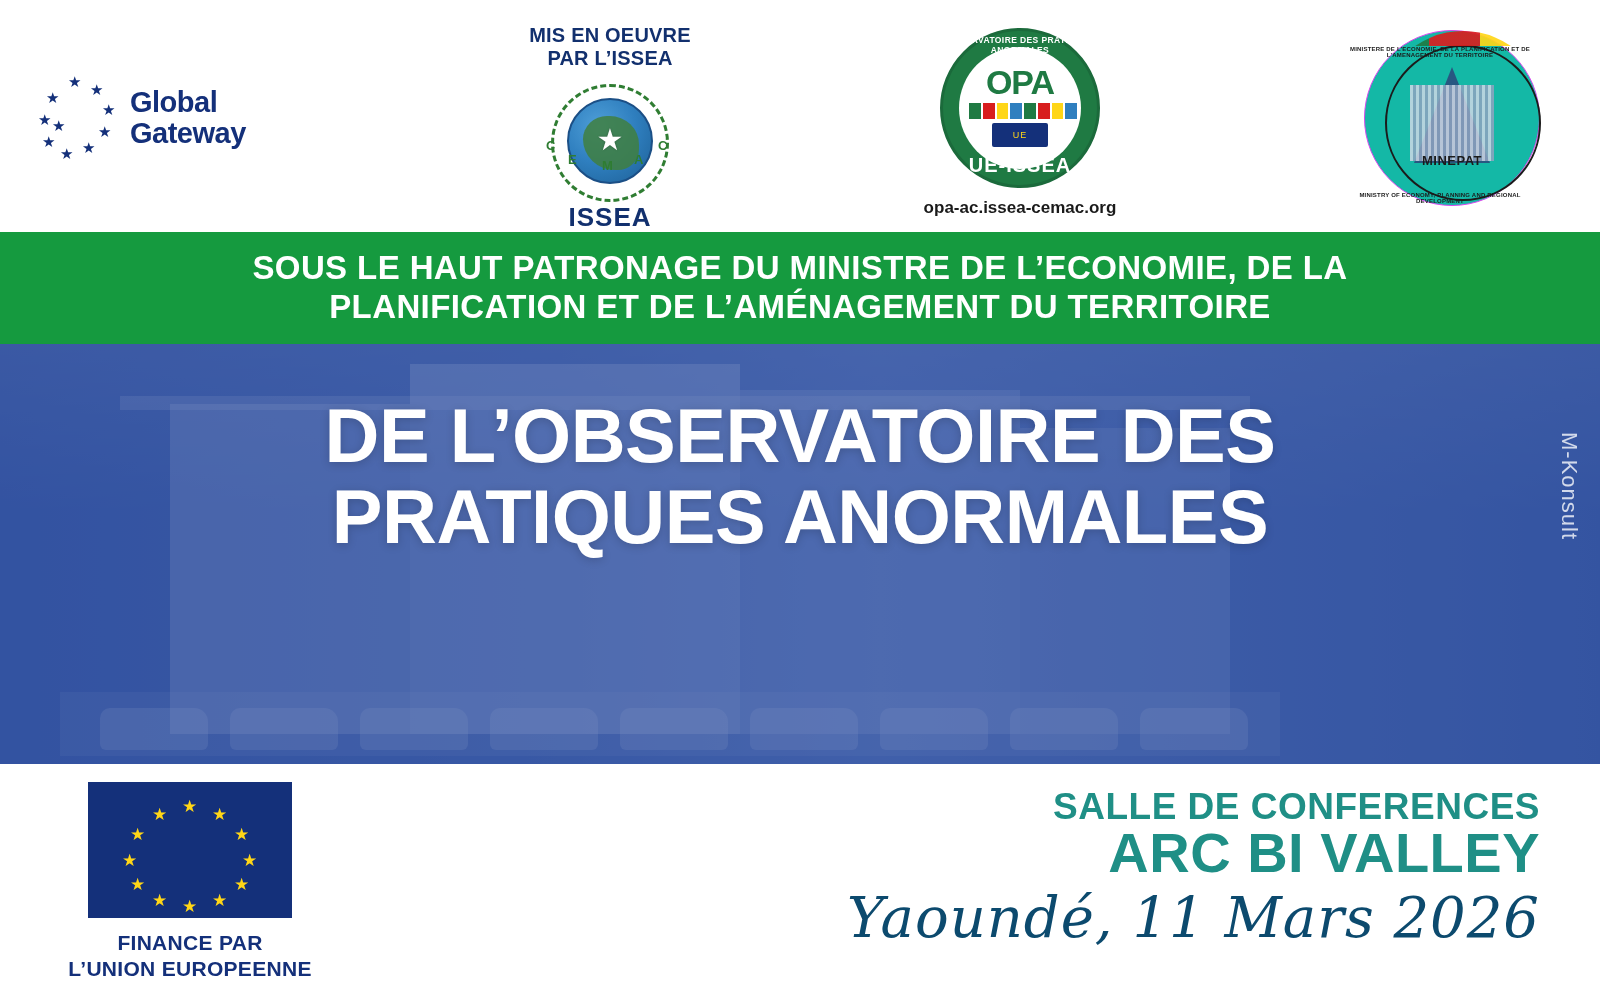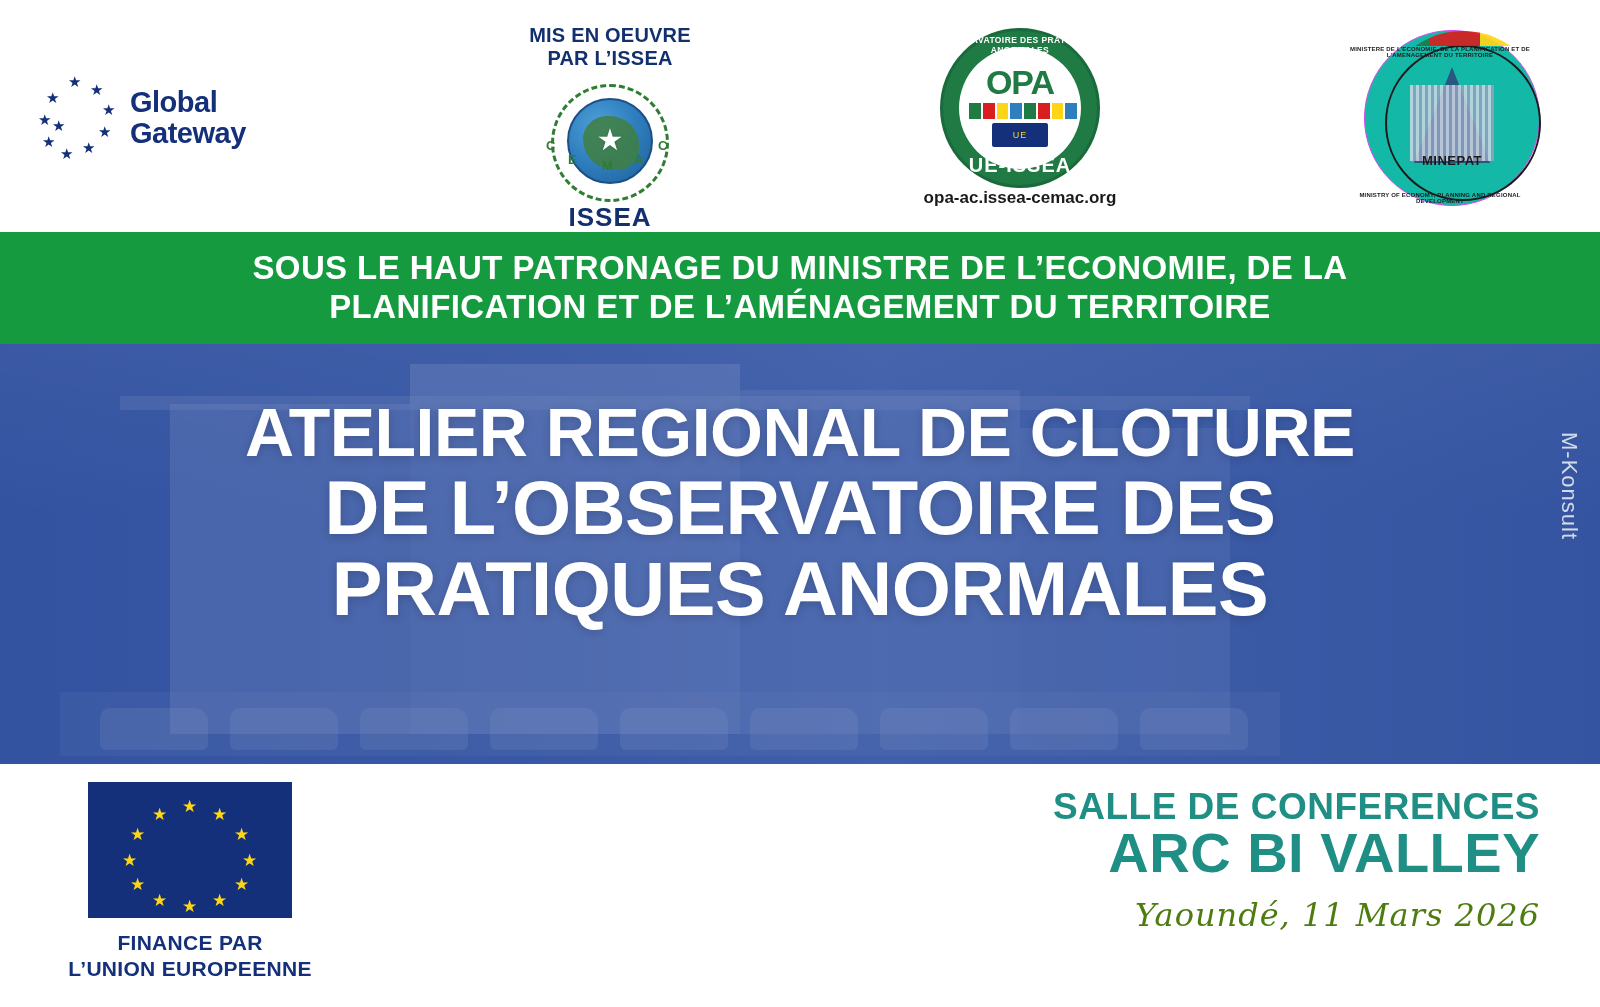--- a/index.html
+++ b/index.html
@@ -116,21 +116,21 @@
     position: absolute; left: 50%; top: 76px; transform: translateX(-50%);
     width: 56px; height: 24px; background: #14307a; border-radius: 2px;
     color: #ffd617; font-size: 9px; text-align: center; line-height: 24px;
     letter-spacing: 1px;
   }
   .opa-sub {
     position: absolute; left: 0; bottom: 8px; width: 100%; text-align: center;
     color: #ffffff; font-weight: bold; font-size: 20px; letter-spacing: 1px;
   }
   .opa-url {
-    margin-top: 0; color: #1a1a1a; font-weight: bold; font-size: 17px;
+    margin-top: 10px; color: #1a1a1a; font-weight: bold; font-size: 17px;
   }
 
   
   .minepat-block {
     position: absolute; left: 1340px; top: 26px; width: 200px; height: 190px;
   }
   .minepat-ring {
     position: absolute; left: 24px; top: 4px;
     width: 176px; height: 176px; border-radius: 50%;
     background: #14b8a6;
@@ -257,22 +257,22 @@
     position: absolute; right: 60px; top: 22px; text-align: right;
   }
   .venue-l1 {
     color: #1f8f86; font-weight: bold; font-size: 37px; letter-spacing: .5px;
   }
   .venue-l2 {
     color: #1f8f86; font-weight: bold; font-size: 56px; line-height: 1.02;
     letter-spacing: .5px; margin-top: -4px;
   }
   .venue-date {
-    color: #4d7c0f; font-family: "DejaVu Serif", serif; font-style: italic;
-    font-size: 32px; margin-top: 15px; letter-spacing: 1px;
+    color: #0c4a6e; font-family: "DejaVu Serif", serif; font-style: italic;
+    font-size: 56px; margin-top: 4px; letter-spacing: 1px;
   }
 </style>
 </head>
 <body>
 
 <div class="poster">
 
   <div class="logo-bar">
 
     <div class="gg">
@@ -370,21 +370,20 @@
           <i style="left:560px"></i>
           <i style="left:690px"></i>
         <i style="left:820px"></i>
           <i style="left:950px"></i>
           <i style="left:1080px"></i>
       </div>
     </div>
     <div class="hero-tint"></div>
 
     <div class="hero-title">
-      <div class="l1">ATELIER REGIONAL DE CLOTURE</div>
       <div class="l2">DE L’OBSERVATOIRE DES</div>
       <div class="l3">PRATIQUES ANORMALES</div>
     </div>
 
     <div class="credit">M-Konsult</div>
   </div>
 
   <div class="footer">
 
     <div class="eu-block">

